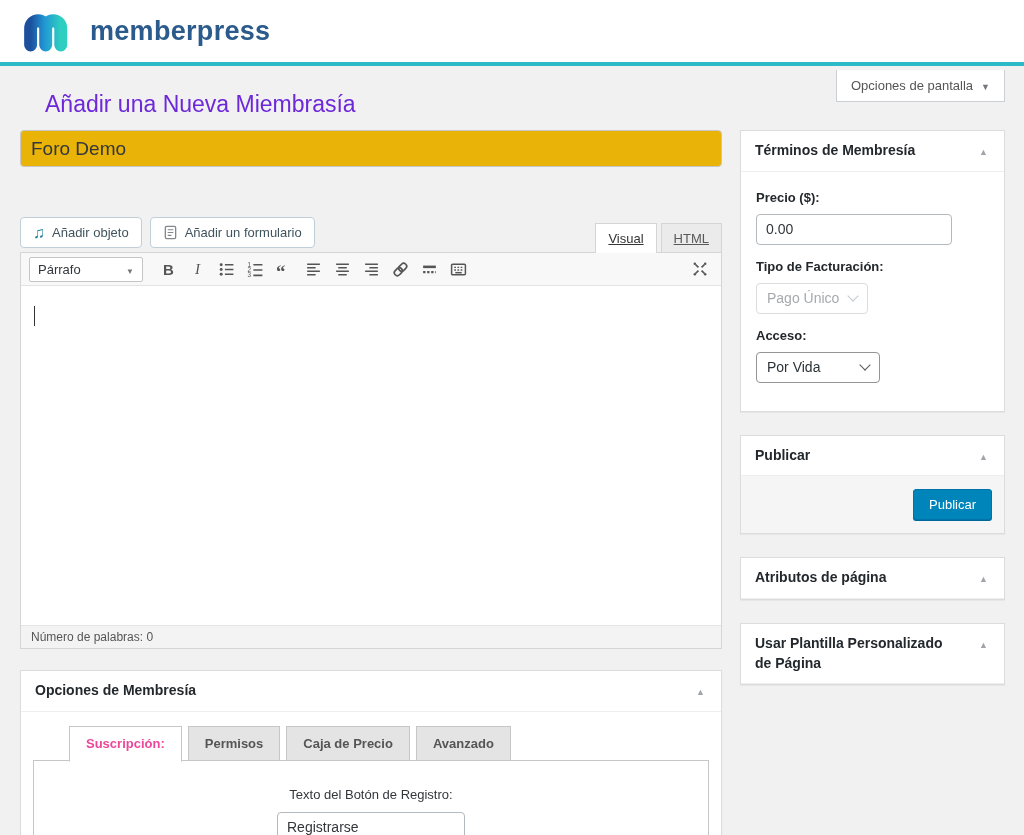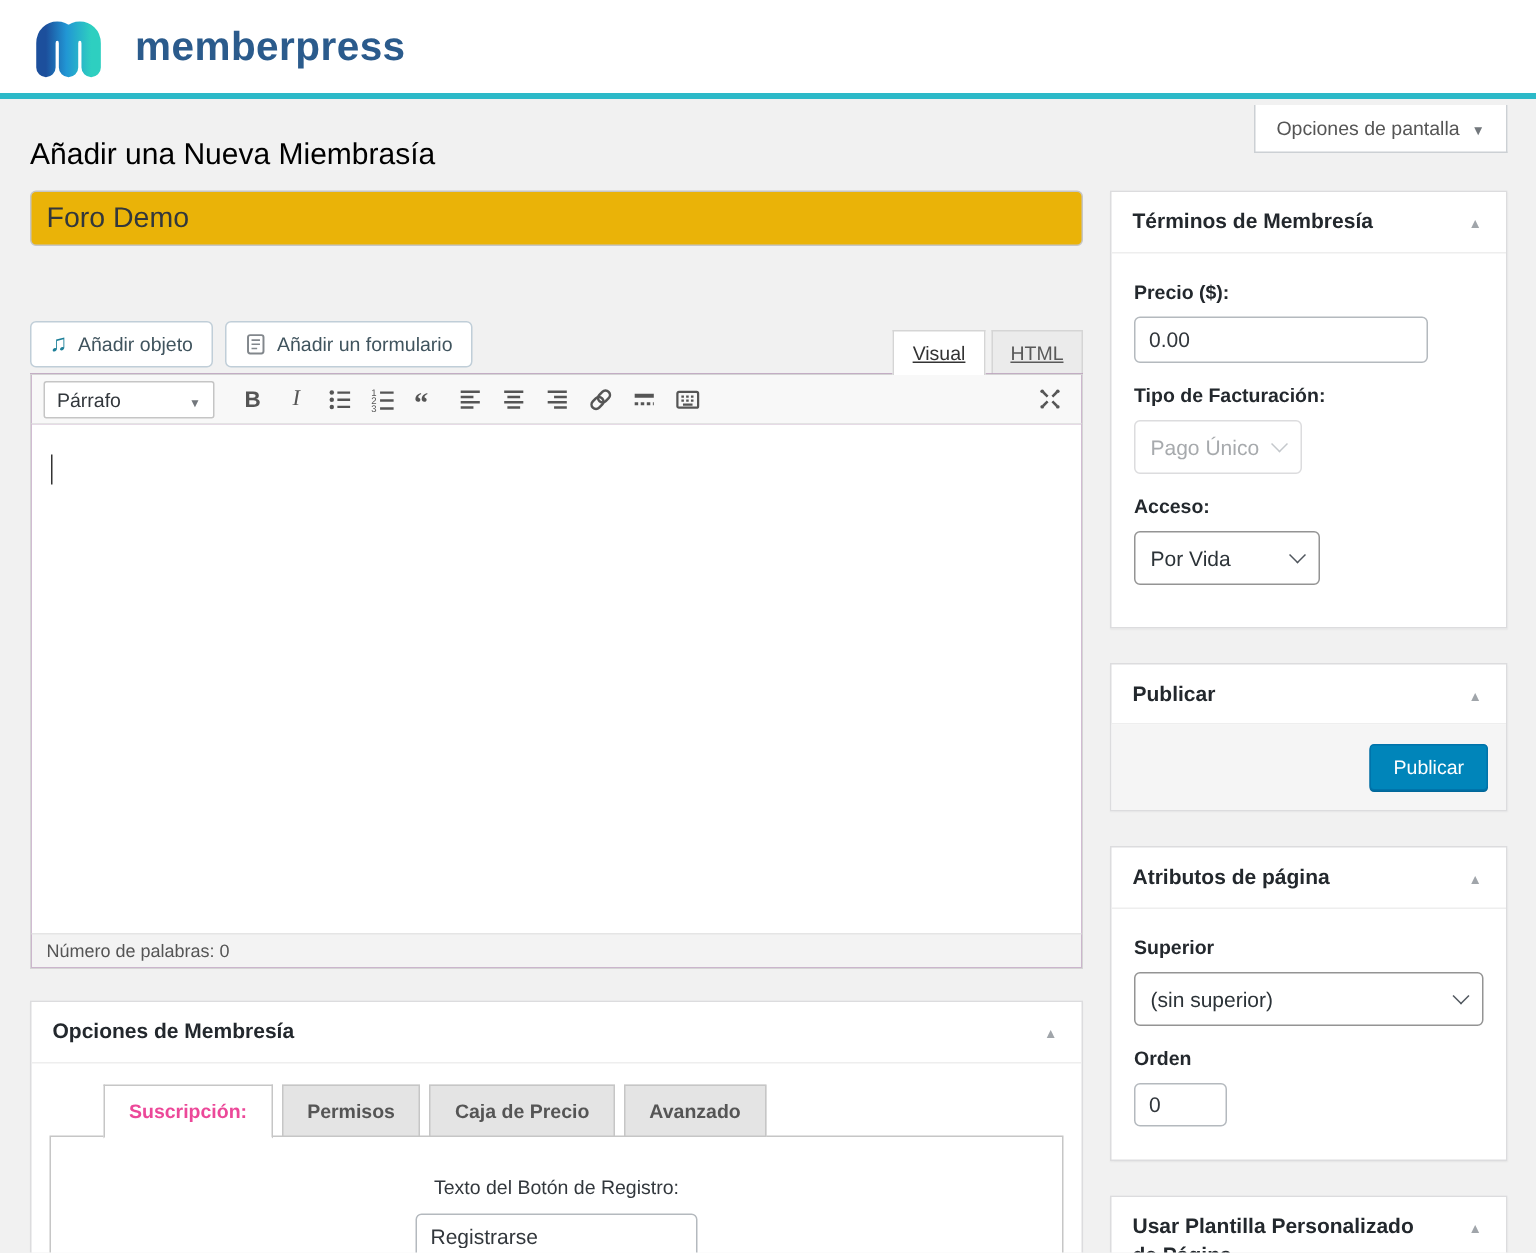--- a/index.html
+++ b/index.html
@@ -19,21 +19,21 @@
   .brand-text { font-size: 27px; font-weight: 600; color: #2b5b8c; letter-spacing: .3px; }
   
   .screen-options {
     position: absolute; top: 70px; right: 19px;
     background: #fff; border: 1px solid #ccd0d4; border-top: none;
     padding: 8px 14px; font-size: 13px; color: #555;
     display: flex; align-items: center; gap: 8px; cursor: pointer;
   }
   .caret-down::after { content: "▼"; font-size: 9px; color: #72777c; }
   
-  .page-title { padding: 26px 0 0 20px; font-size: 20px; font-weight: 400; color: #000000; line-height: 1.1; }
+  .page-title { padding: 26px 0 0 20px; font-size: 23px; font-weight: 400; color: #6d28d9; line-height: 1.1; margin-left: 25px; }
   .content { padding: 13px 19px 0 20px; display: flex; gap: 18px; align-items: flex-start; }
   .main-col { width: 702px; }
   .side-col { width: 265px; }
   
   .title-input {
     width: 100%; height: 37px; border: 1px solid #c6c6c6; border-radius: 4px;
     padding: 3px 10px; font-size: 19px; color: #32373c; background: #eab308;
     font-family: "Liberation Sans", sans-serif; outline: none;
   }
   
@@ -99,21 +99,21 @@
     font-size: 14px; color: #32373c; font-family: "Liberation Sans", sans-serif; background: #fff; outline: none;
   }
   .reg-input { width: 188px; }
   
   .side-box { margin-bottom: 23px; }
   .side-content { padding: 4px 15px 28px; }
   .side-label { font-size: 13px; font-weight: 700; color: #23282d; margin: 14px 0 9px; }
   .price-input { width: 196px; }
   .select {
     background: #fff; border: 1px solid #949494; border-radius: 4px; height: 31px;
-    display: flex; align-items: center; justify-content: space-between; padding: 17px 10px;
+    display: flex; align-items: center; justify-content: space-between; padding: 4px 10px;
     font-size: 14px; color: #2c3338; cursor: pointer;
   }
   .chevron { width: 8px; height: 8px; border-right: 1.6px solid #50575e; border-bottom: 1.6px solid #50575e; transform: rotate(45deg); margin-top: -4px; }
   .select.disabled { border-color: #dcdcde; color: #a7aaad; cursor: default; }
   .select.disabled .chevron { border-color: #c4c8cc; }
   .billing-select { width: 112px; }
   .access-select { width: 124px; }
   .parent-select { width: 100%; height: 33px; }
   .order-input { width: 62px; height: 29px; }
   .publish-footer { background: #f5f5f5; padding: 13px 12px; text-align: right; }
@@ -319,29 +319,20 @@
       <div class="publish-footer">
         <button class="publish-btn">Publicar</button>
       </div>
     </div>
 
     <div class="postbox side-box">
       <div class="postbox-header">
         <span class="postbox-title">Atributos de página</span>
         <button class="toggle-btn"><span class="caret-up"></span></button>
       </div>
-      <div class="side-content" style="padding-bottom:22px;">
-        <div class="side-label">Superior</div>
-        <div class="select parent-select">
-          <span>(sin superior)</span>
-          <span class="chevron"></span>
-        </div>
-        <div class="side-label">Orden</div>
-        <input class="text-input order-input" type="text" value="0" style="">
-      </div>
     </div>
 
     <div class="postbox side-box template-header">
       <div class="postbox-header">
         <span class="postbox-title">Usar Plantilla Personalizado de Página</span>
         <button class="toggle-btn"><span class="caret-up"></span></button>
       </div>
 
     </div>
   </div>

